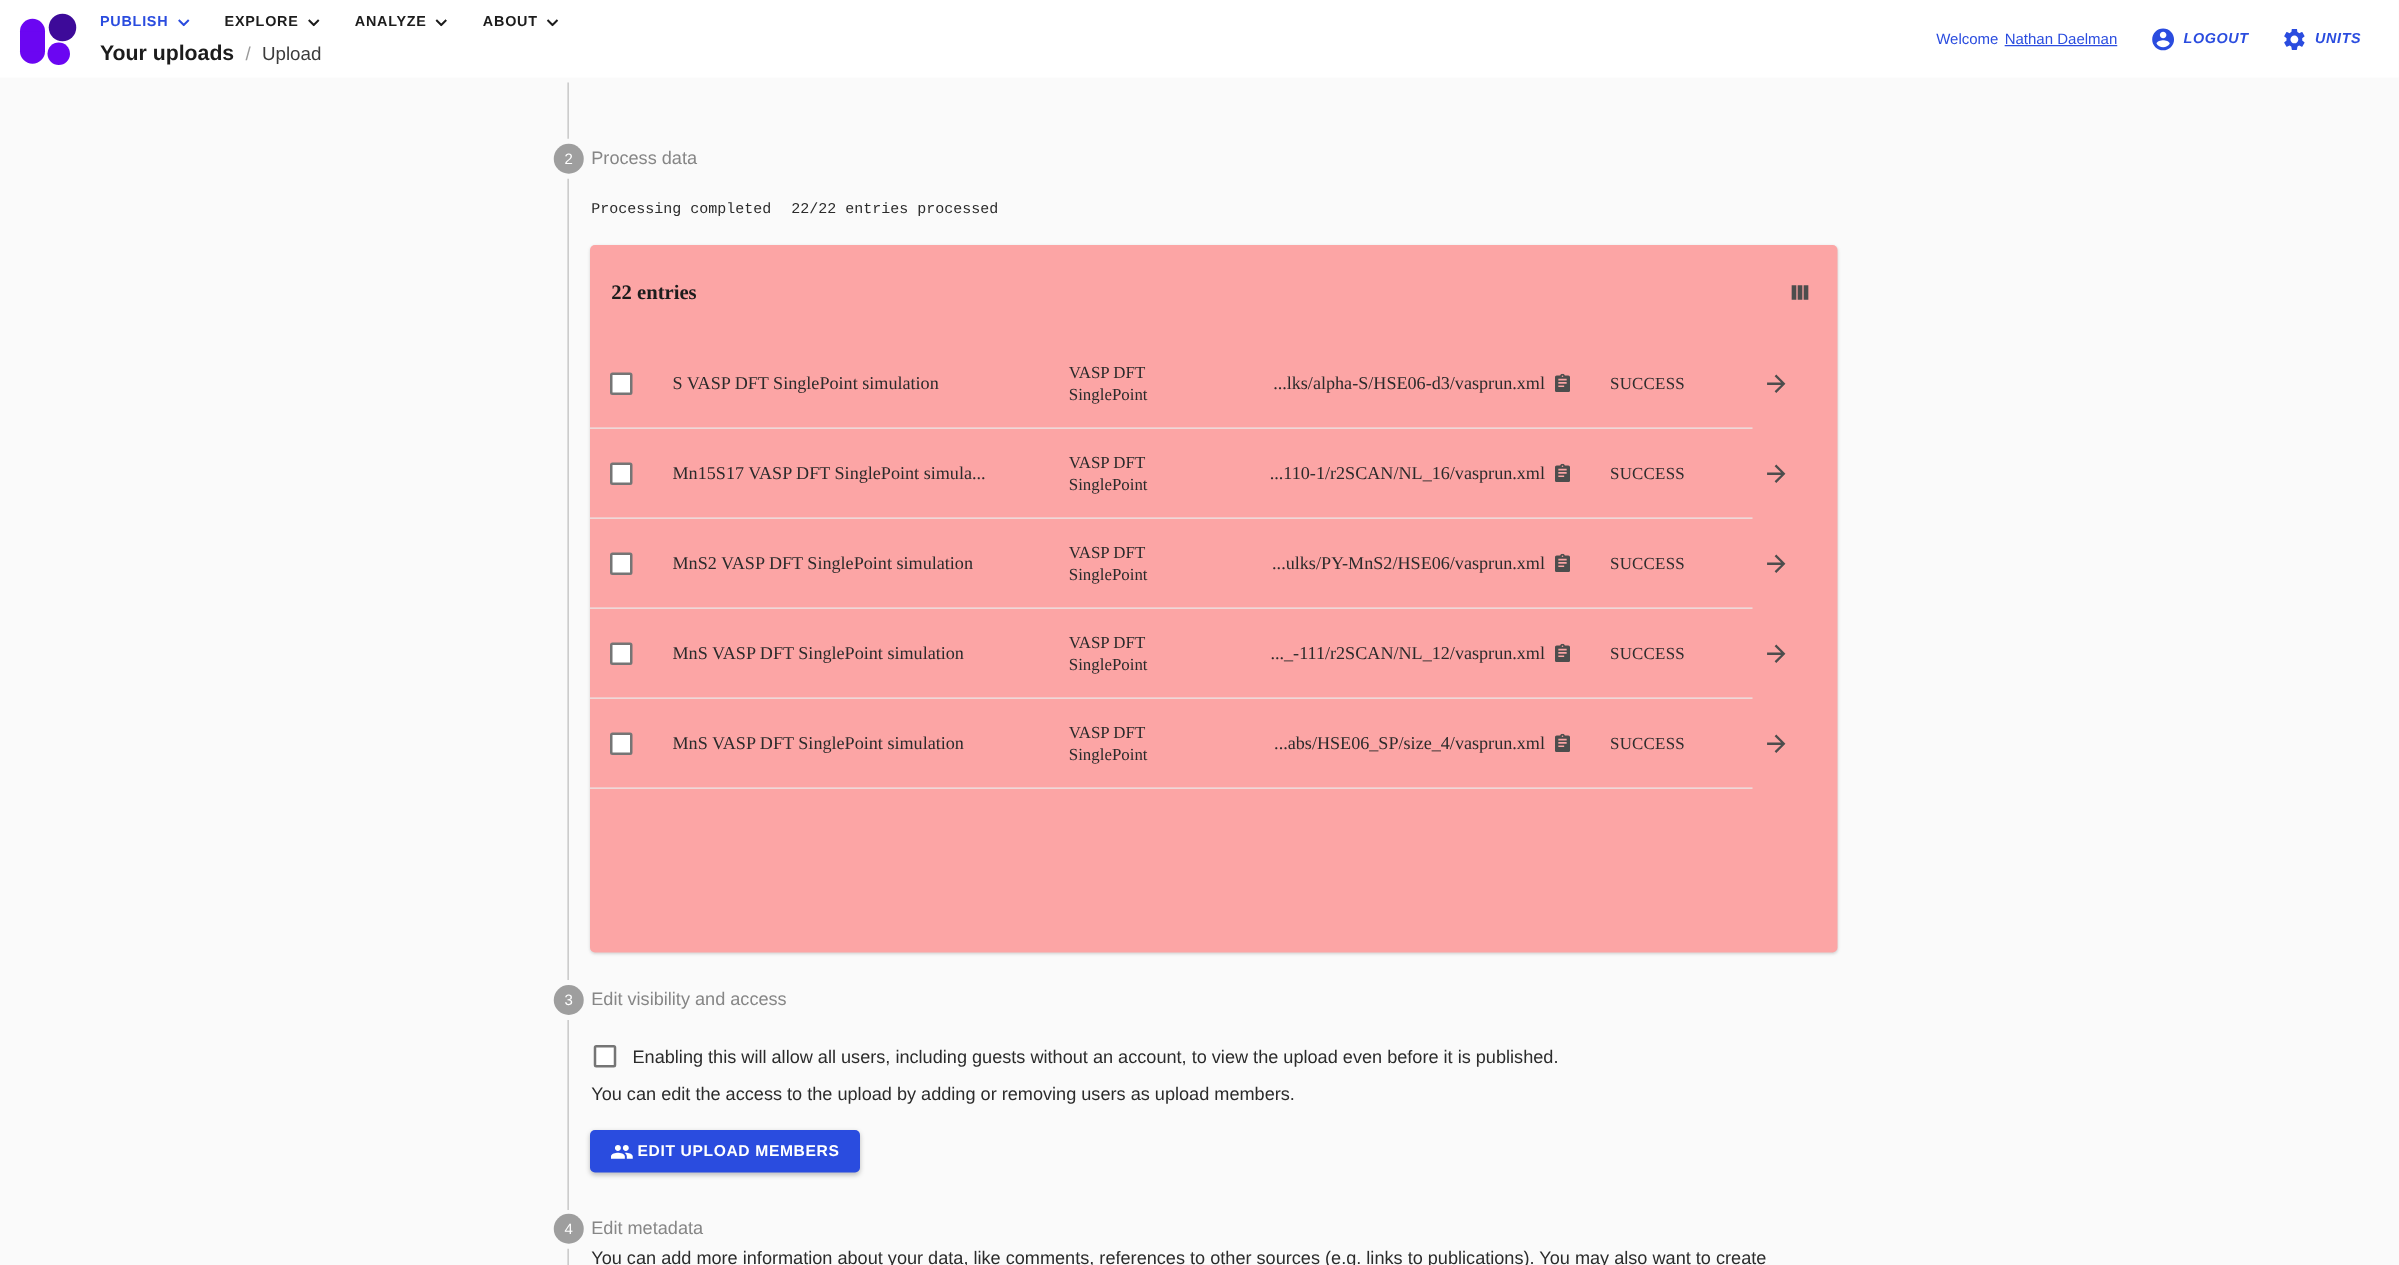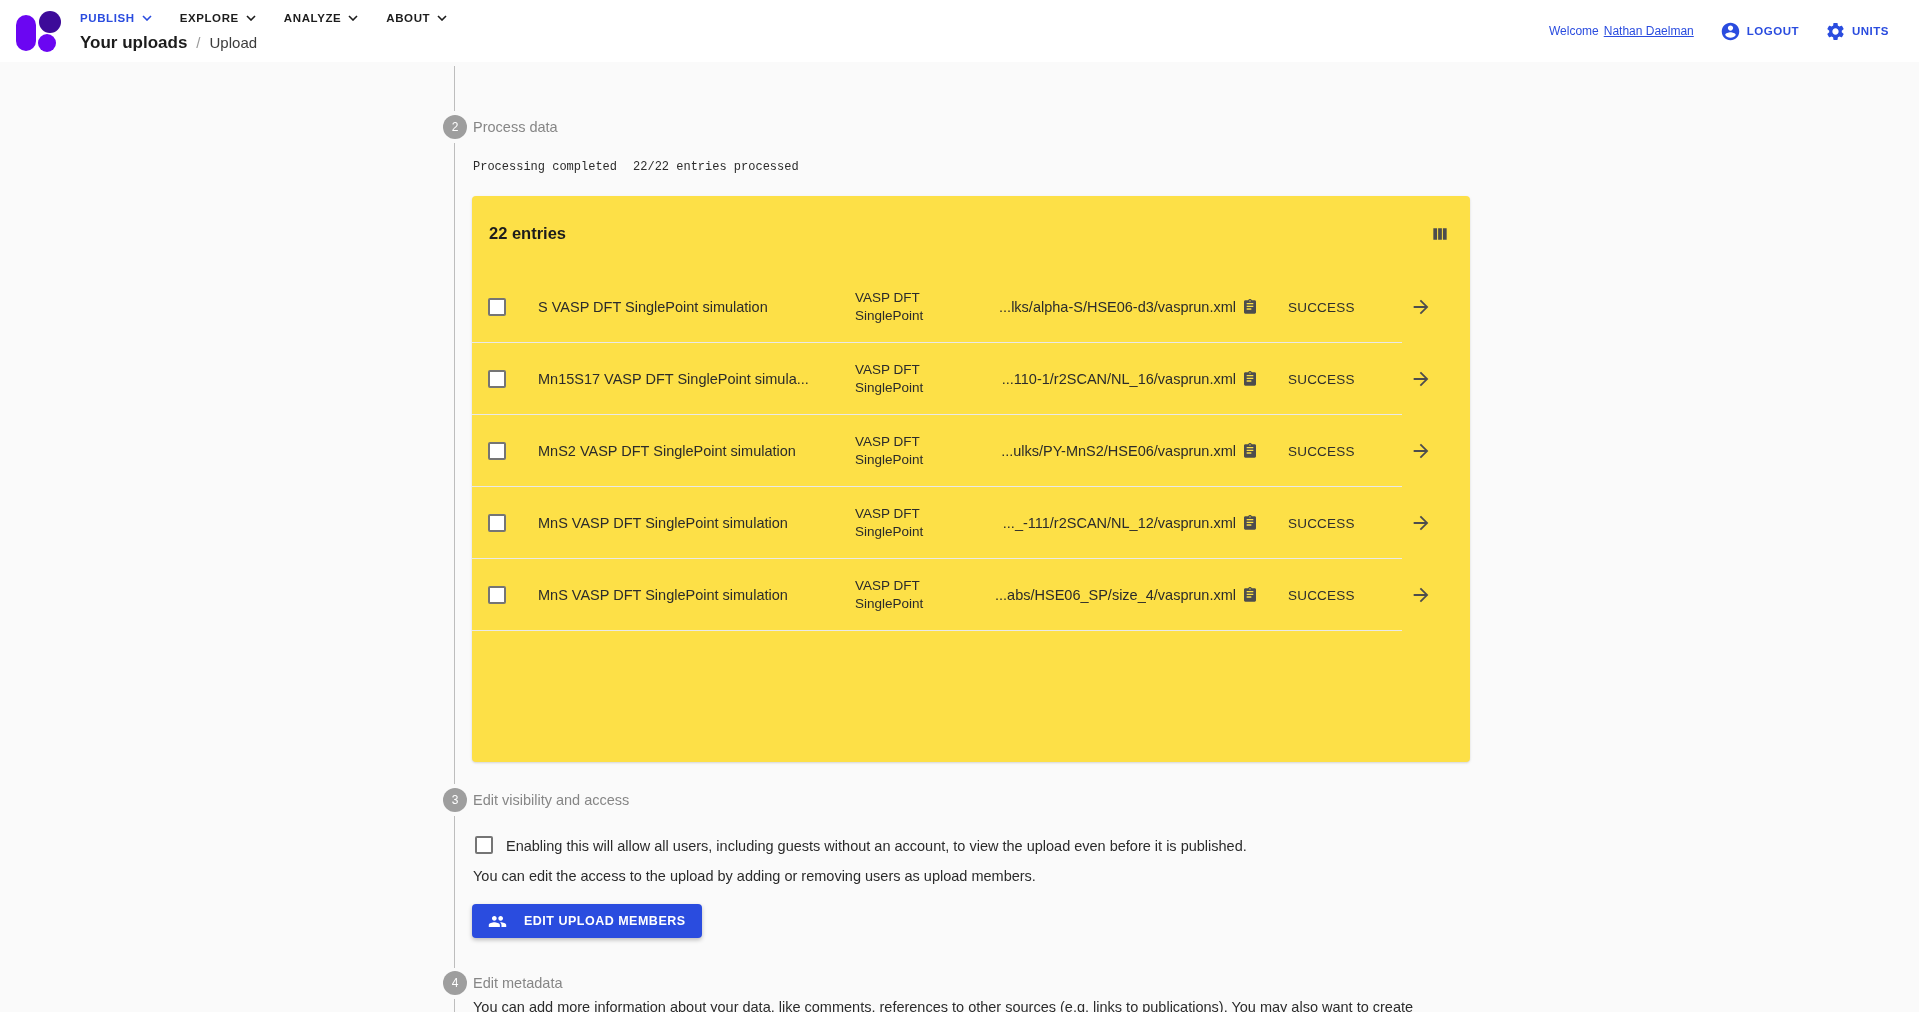--- a/index.html
+++ b/index.html
@@ -19,35 +19,35 @@
   .nav-item.active { color:#2A4CDF; }
   .chev { width:10px; height:6px; }
   .breadcrumb { position:absolute; left:80px; top:33px; display:flex; align-items:baseline; gap:9px; }
   .bc-primary { font-size:17px; font-weight:bold; color:#1c1c1c; }
   .bc-sep { font-size:15px; color:#9a9a9a; }
   .bc-secondary { font-size:15px; color:#3c3c3c; }
   .header-right { position:absolute; right:30px; top:0; height:62px; display:flex; align-items:center; gap:26px; color:#2A4CDF; }
   .welcome { font-size:12px; display:flex; gap:5px; }
   .welcome a { color:#2A4CDF; text-decoration:underline; cursor:pointer; }
   .hdr-btn { display:flex; align-items:center; gap:6px; cursor:pointer;
-    font-size:11.5px; font-weight:bold; letter-spacing:0.5px; color:#2A4CDF; }
+    font-size:11.5px; font-weight:bold; letter-spacing:0.5px; color:#2A4CDF;font-style:italic; }
   .hdr-btn svg { width:21px; height:21px; fill:#2A4CDF; }
 
   
   .connector { position:absolute; width:1px; background:#bdbdbd; left:454px; }
   .step-circle { position:absolute; left:443px; width:24px; height:24px; border-radius:50%;
     background:#9e9e9e; color:#ffffff; font-size:12px; display:flex; align-items:center; justify-content:center; }
   .step-label { position:absolute; left:473px; font-size:14.5px; color:#868686; }
 
   .proc-line { position:absolute; left:473px; top:160px; font-size:12px; color:#2b2b2b; display:flex; gap:16px;font-family:Liberation Mono, monospace; }
 
   
   .card { position:absolute; left:472px; top:196px; width:998px; height:566px;
-    background:#fde047; border-radius:4px;
-    box-shadow:0 1px 3px rgba(0,0,0,0.10), 0 1px 2px rgba(0,0,0,0.06); }
+    background:#fca5a5; border-radius:4px;
+    box-shadow:0 1px 3px rgba(0,0,0,0.10), 0 1px 2px rgba(0,0,0,0.06);font-family:Liberation Serif, serif; }
   .card-header { height:75px; display:flex; align-items:center; justify-content:space-between; padding:0 17px; }
   .card-title { font-size:16.5px; font-weight:bold; color:#1c1c1c; }
   .cols-btn { width:26px; height:26px; display:flex; align-items:center; justify-content:center; cursor:pointer; }
   .cols-btn svg { width:20px; height:20px; fill:#4d4d4d; }
 
   .thead, .trow { display:flex; align-items:center; padding:0 16px; }
   .thead { height:71px; border-top:1px solid #e6e6e6; border-bottom:1px solid #e6e6e6;
     font-size:14px; font-weight:bold; color:#1f1f1f; }
   .trow { height:72px; position:relative; cursor:pointer; }
   .trow::after { content:""; position:absolute; left:0; right:68px; bottom:0; height:1px; background:#e9e9e9; }
@@ -81,21 +81,21 @@
   .pg-prev { margin-right:14px; }
   .pg-prev svg { fill:#c7c7c7; }
   .pg-next svg { fill:#2e2e2e; }
 
   
   .vis-check-row { position:absolute; left:475px; top:836px; display:flex; align-items:center; gap:13px; }
   .vis-check-row .label { font-size:14.5px; color:#2b2b2b; padding-top:1px; }
   .members-text { position:absolute; left:473px; top:868px; font-size:14.5px; color:#2b2b2b; }
   .members-btn { position:absolute; left:472px; top:904px; height:34px; padding:0 16px;
     background:#2A4CDF; color:#ffffff; border:none; border-radius:4px; cursor:pointer;
-    display:flex; align-items:center; gap:17px;
+    display:flex; align-items:center; gap:3px;
     font-family:"Liberation Sans", sans-serif; font-size:12.5px; font-weight:bold; letter-spacing:0.5px;
     box-shadow:0 2px 4px rgba(0,0,0,0.25); }
   .members-btn svg { width:19px; height:19px; fill:#ffffff; }
 
   .meta-text { position:absolute; left:473px; top:999px; width:990px; font-size:14.5px; color:#2b2b2b; }
 </style>
 </head>
 <body>
 
 <div class="appbar">

